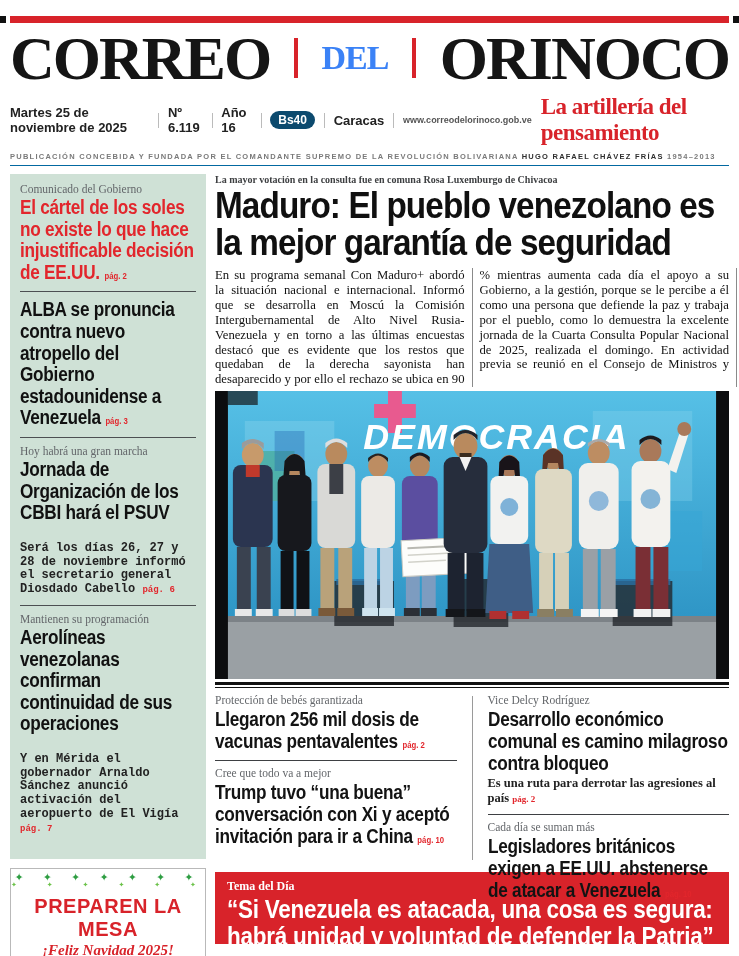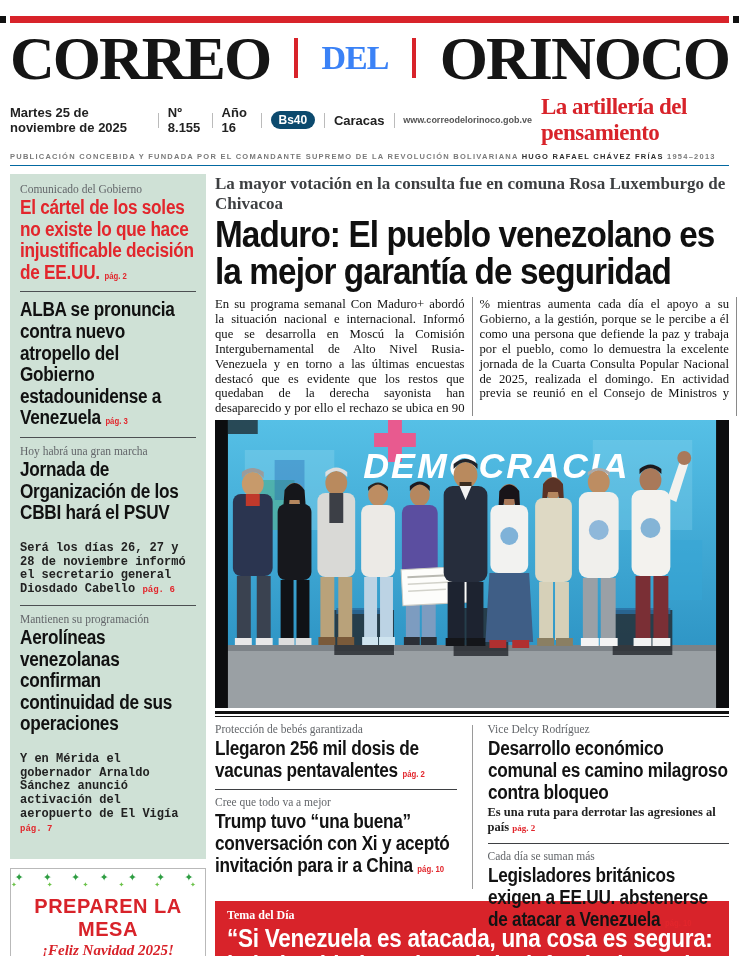--- a/index.html
+++ b/index.html
@@ -48,21 +48,21 @@
               background:linear-gradient(100deg,#1f8a39 48%,#41b054 48%); }
   .ribbon-v { position:absolute; top:0; bottom:0; width:9px; background:#efe7d6; }
   .ribbon-h { position:absolute; left:0; right:0; height:9px; background:#efe7d6; }
   .gift-star { position:absolute; top:6px; right:14px; color:#fff; font-size:24px; line-height:1; font-family:"DejaVu Sans", sans-serif; }
   .bow { position:absolute; left:14px; bottom:8px; width:40px; height:40px; }
   .bow::before, .bow::after { content:""; position:absolute; width:13px; height:20px; border:4px solid #efe7d6; border-radius:50%; background:transparent; }
   .bow::before { left:2px; top:4px; transform:rotate(-28deg); }
   .bow::after { right:2px; top:4px; transform:rotate(28deg); }
 
   
-  .main-kicker { font-family:"Liberation Serif", serif; font-weight:bold; font-size:17px; color:#3d3f41; }
+  .main-kicker { font-family:"Liberation Serif", serif; font-weight:bold; font-size:10px; color:#3d3f41; }
   .main-headline { font-size:37px; font-weight:bold; line-height:0.99; letter-spacing:-1px; color:#101010; margin-top:3px; }
   .body-cols { margin-top:7px; height:119px; column-count:2; column-gap:15px; column-rule:1px solid #8a8a8a;
                font-family:"Liberation Serif", serif; font-size:12.7px; line-height:1.17; text-align:justify; color:#111; }
   .photo { margin-top:4px; width:100%; height:288px; display:block; }
   .dbl-rule { margin-top:3px; border-top:3px solid #111; border-bottom:1px solid #111; height:6px; }
 
   .lower { display:grid; grid-template-columns:1fr 1fr; column-gap:31px; position:relative; padding-top:6px; height:178px; }
   .lower::before { content:""; position:absolute; left:50%; top:8px; bottom:6px; width:1px; background:#9a9a9a; }
   .lw-headline { font-size:20px; font-weight:bold; line-height:1.1; letter-spacing:-0.3px; color:#131313; }
   .lw-deck { font-family:"Liberation Serif", serif; font-weight:bold; font-size:12.5px; color:#222; margin-top:2px; }
@@ -87,21 +87,21 @@
   <div class="nameplate">
     <span class="np-big">CORREO</span>
     <span class="np-sep"></span>
     <span class="np-small">DEL</span>
     <span class="np-sep"></span>
     <span class="np-big">ORINOCO</span>
   </div>
   <div class="dateline">
     <span>Martes 25 de noviembre de 2025</span>
     <span class="dl-sep"></span>
-    <span>Nº 8.155</span>
+    <span>Nº 6.119</span>
     <span class="dl-sep"></span>
     <span>Año 16</span>
     <span class="dl-sep"></span>
     <span class="price-badge">Bs40</span>
     <span class="dl-sep"></span>
     <span>Caracas</span>
     <span class="dl-sep"></span>
     <span class="website">www.correodelorinoco.gob.ve</span>
     <span class="slogan">La artillería del pensamiento</span>
   </div>

